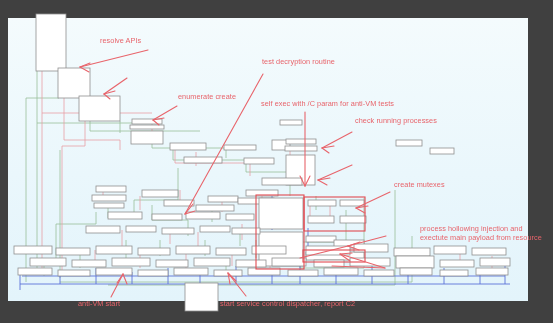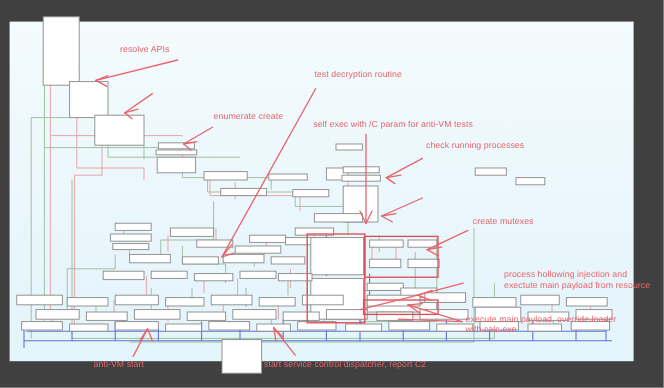--- a/index.html
+++ b/index.html
@@ -291,17 +291,15 @@
   </svg>
 
   <div class="ann" style="left:100px;top:36px;">resolve APIs</div>
   <div class="ann" style="left:178px;top:92px;">enumerate create</div>
   <div class="ann" style="left:262px;top:57px;text-align:right;">test decryption routine</div>
   <div class="ann" style="left:261px;top:99px;">self exec with /C param for anti-VM tests</div>
   <div class="ann" style="left:355px;top:116px;">check running processes</div>
   <div class="ann" style="left:394px;top:180px;">create mutexes</div>
   <div class="ann" style="left:408px;top:224px;margin-left:12px;">process hollowing injection and
 exectute main payload from resource</div>
-  <div class="ann" style="left:388px;top:261px;">execute main payload, override loader
-with calc.exe</div>
   <div class="ann" style="left:78px;top:299px;">anti-VM start</div>
   <div class="ann" style="left:220px;top:299px;">start service control dispatcher, report C2</div>
 </div>
 
 </body></html>

